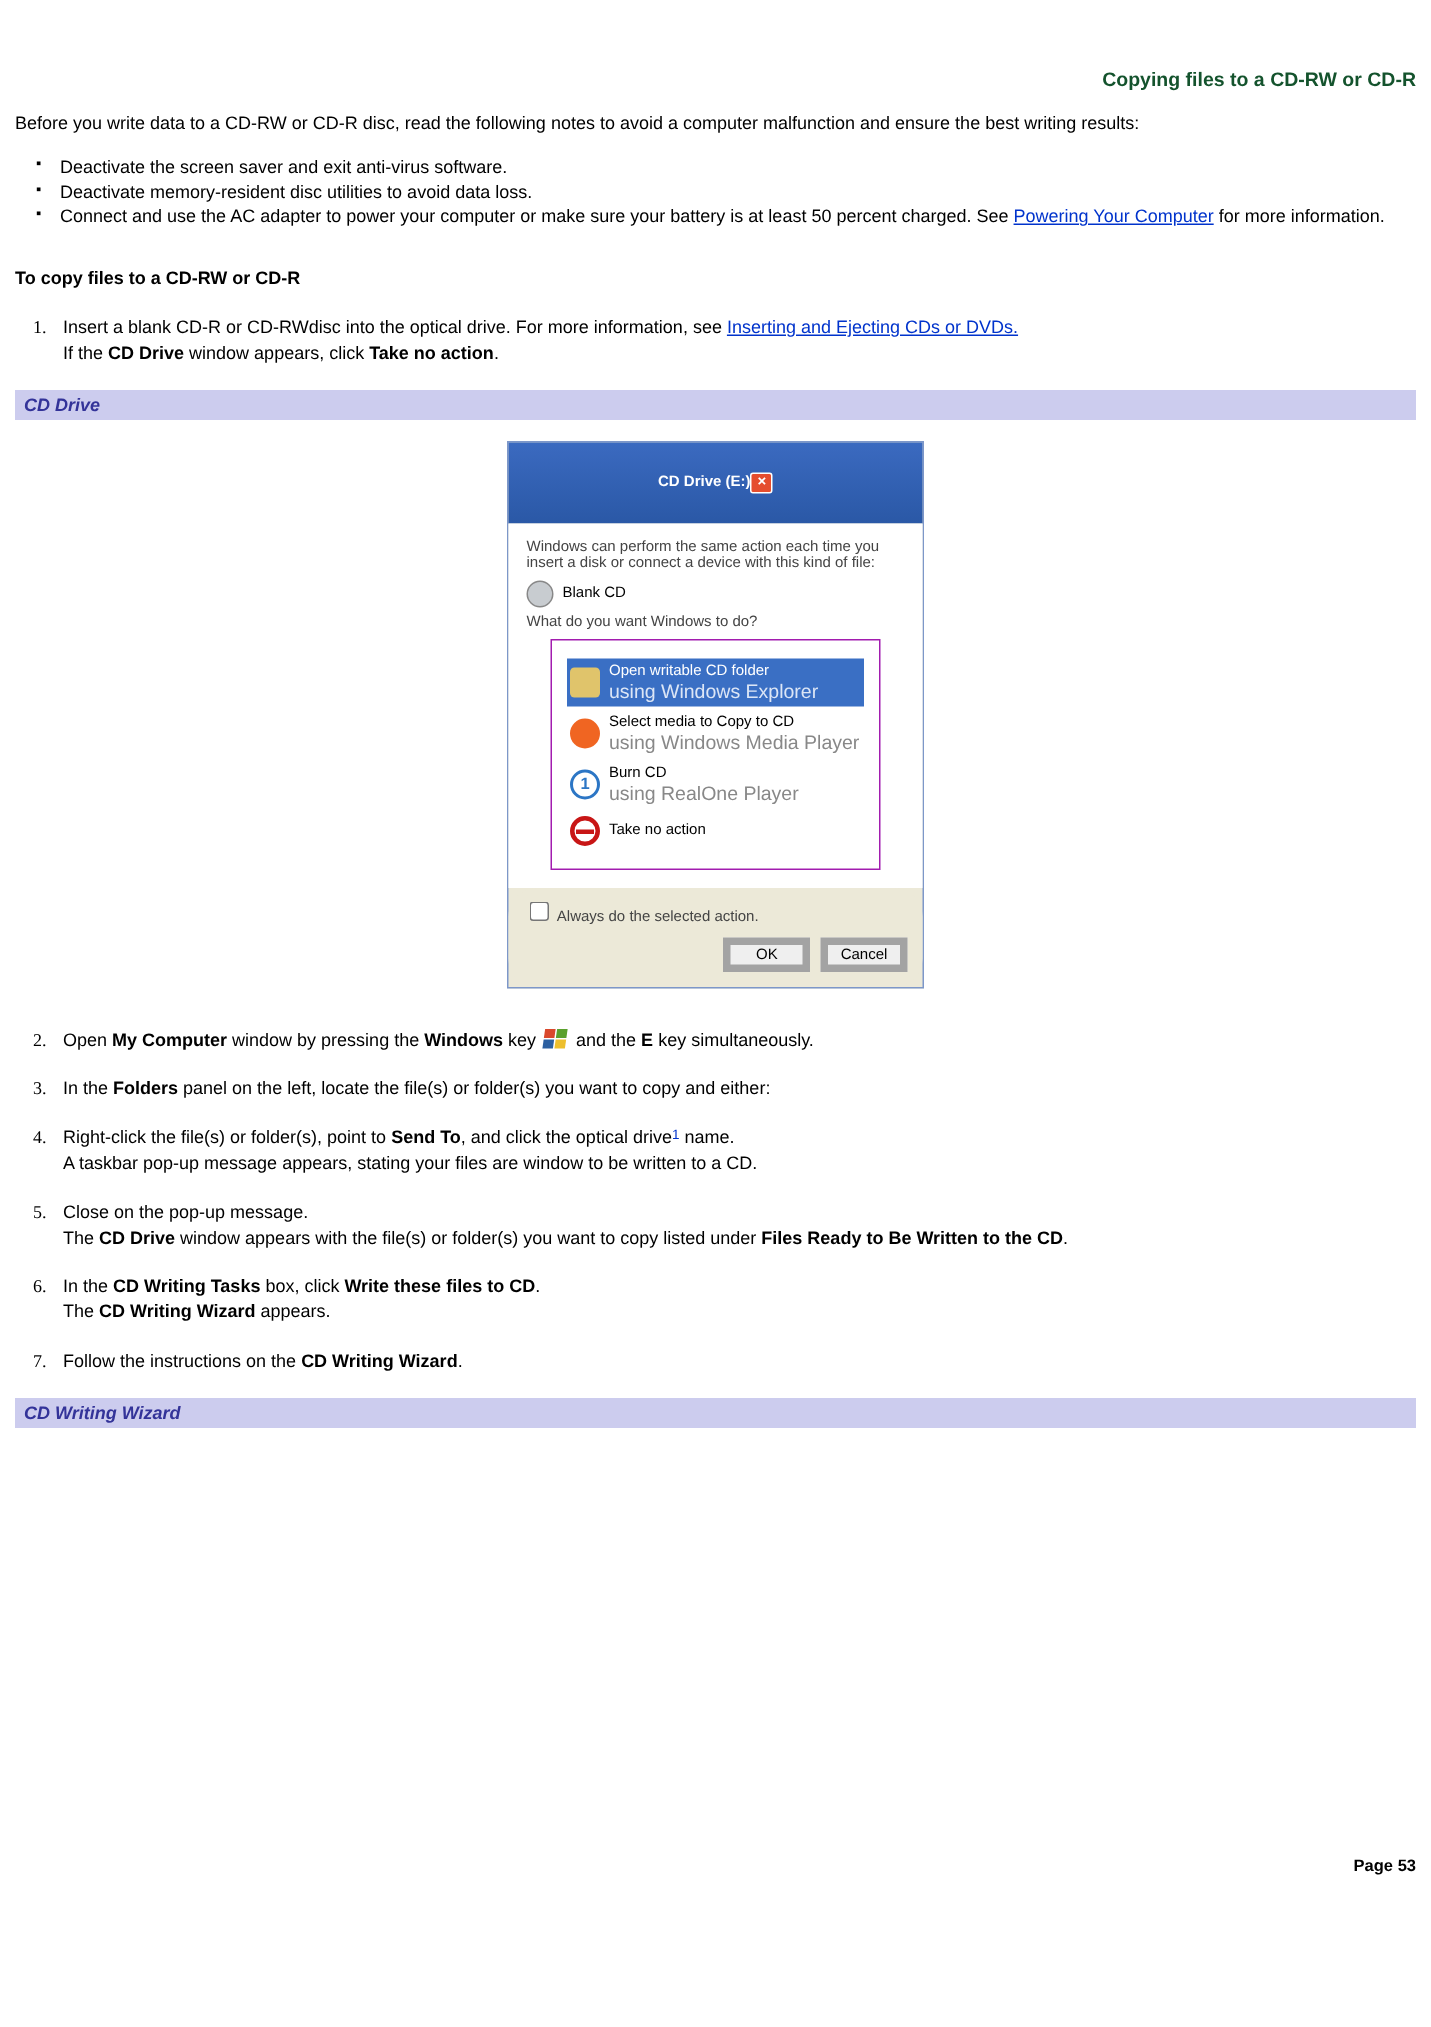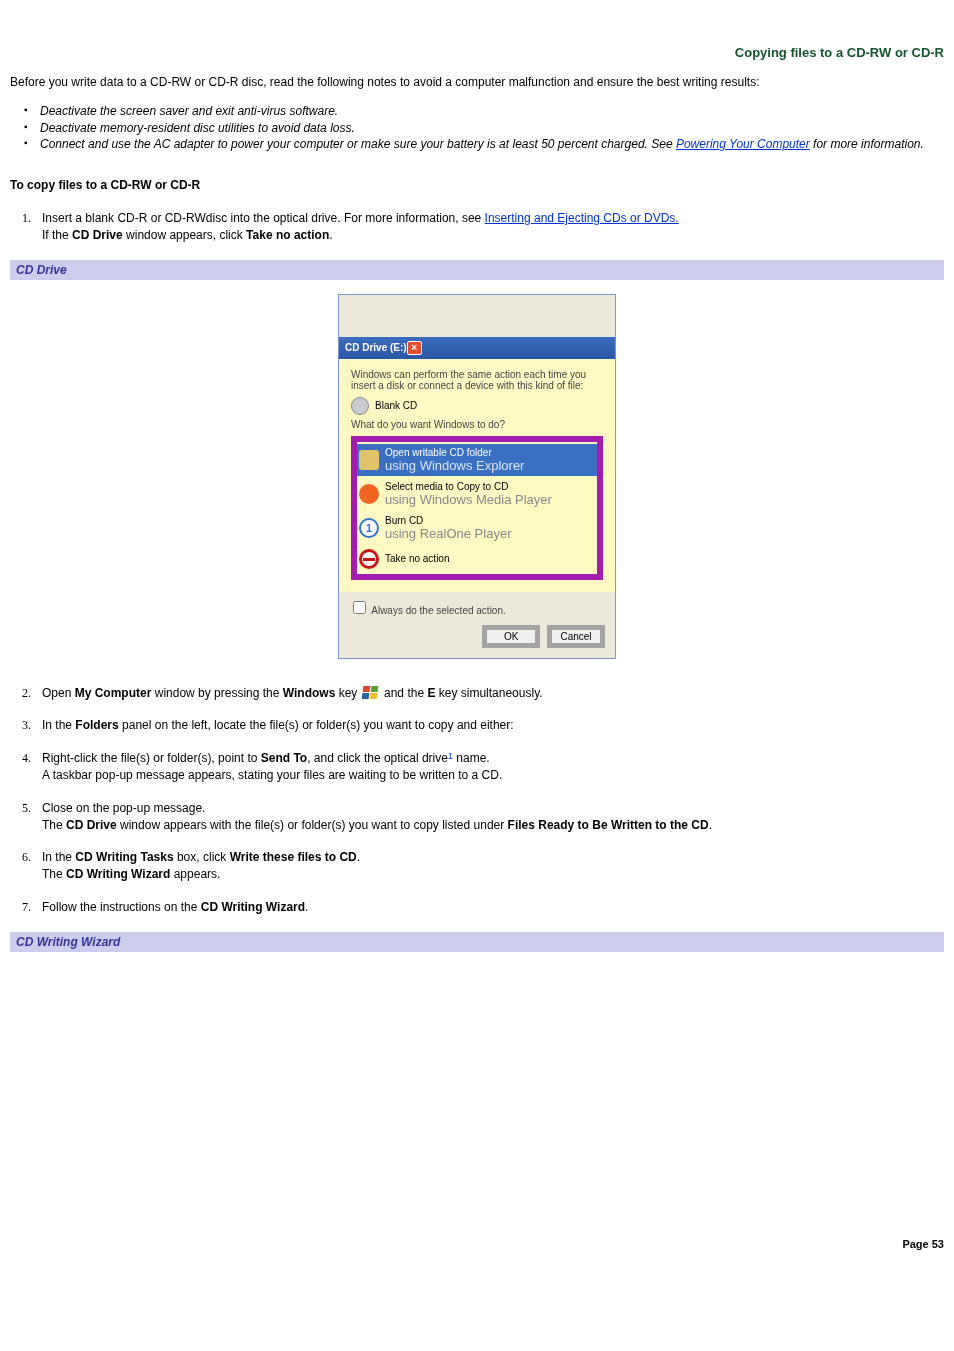--- a/index.html
+++ b/index.html
@@ -23,21 +23,20 @@
     ul.bullets {
       list-style: none;
       padding: 0;
       margin: 12px 0;
     }
     ul.bullets li {
       position: relative;
       padding-left: 30px;
       margin: 0 0;
       line-height: 1.4;
-      font-style: italic;
     }
     ul.bullets li::before {
       content: "▪";
       position: absolute;
       left: 14px;
       top: 0;
       font-size: 10px;
     }
     ol.numbered {
       list-style: none;
@@ -92,60 +91,59 @@
       width: 278px;
       border: 1px solid #7d97c9;
       font-family: Tahoma, Verdana, sans-serif;
       font-size: 10px;
       background: #ece9d8;
     }
     .dialog-title {
       background: linear-gradient(#3b6ac0, #2a58a6);
       color: #fff;
       font-weight: bold;
-      padding: 4px 6px;
+      padding: 20px 6px;
       display: flex;
-      justify-content: flex-start;
+      justify-content: center;
       align-items: center;
-      margin-top: 42px;
     }
     .dialog-title .close {
       width: 15px;
       height: 14px;
       background: #e54d2e;
       border: 1px solid #fff;
       color: #fff;
       font-weight: bold;
       font-size: 10px;
       text-align: center;
       line-height: 12px;
       border-radius: 2px;
     }
     .dialog-body {
-      background: #fef9c3;
+      background: #ffffff;
       padding: 10px 12px 6px 12px;
     }
     .dialog-text { color: #444; margin-bottom: 6px; }
     .dialog-item {
       display: flex;
       align-items: center;
       gap: 6px;
       margin: 4px 0;
     }
     .dialog-icon {
       width: 18px;
       height: 18px;
       border-radius: 3px;
       flex-shrink: 0;
     }
     .dialog-icon.cd { background: #c8ccd0; border-radius: 50%; border:1px solid #888;}
     .options-box {
-      border: 6px solid #a21caf;
-      padding: 0;
-      margin: 6px 0;
+      border: 1px solid #a21caf;
+      padding: 10px;
+      margin: 6px 16px;
     }
     .opt {
       display: flex;
       gap: 6px;
       align-items: center;
       padding: 3px 2px;
       margin: 2px 0;
     }
     .opt.selected {
       background: #3a6fc4;
@@ -292,21 +290,21 @@
     <span class="num">2.</span>
     <span>Open </span><span class="bold">My Computer</span><span> window by pressing the </span><span class="bold">Windows</span><span> key </span><span class="winlogo"></span><span> and the </span><span class="bold">E</span><span> key simultaneously.</span>
   </li>
   <li>
     <span class="num">3.</span>
     <span>In the </span><span class="bold">Folders</span><span> panel on the left, locate the file(s) or folder(s) you want to copy and either:</span>
   </li>
   <li>
     <span class="num">4.</span>
     <span>Right-click the file(s) or folder(s), point to </span><span class="bold">Send To</span><span>, and click the optical drive</span><span class="step-num-sup">1</span><span> name.</span><br>
-    <span>A taskbar pop-up message appears, stating your files are waiting to be written to a CD.</span>
+    <span>A taskbar pop-up message appears, stating your files are window to be written to a CD.</span>
   </li>
   <li>
     <span class="num">5.</span>
     <span>Close on the pop-up message.</span><br>
     <span>The </span><span class="bold">CD Drive</span><span> window appears with the file(s) or folder(s) you want to copy listed under </span><span class="bold">Files Ready to Be Written to the CD</span><span>.</span>
   </li>
   <li>
     <span class="num">6.</span>
     <span>In the </span><span class="bold">CD Writing Tasks</span><span> box, click </span><span class="bold">Write these files to CD</span><span>.</span><br>
     <span>The </span><span class="bold">CD Writing Wizard</span><span> appears.</span>

